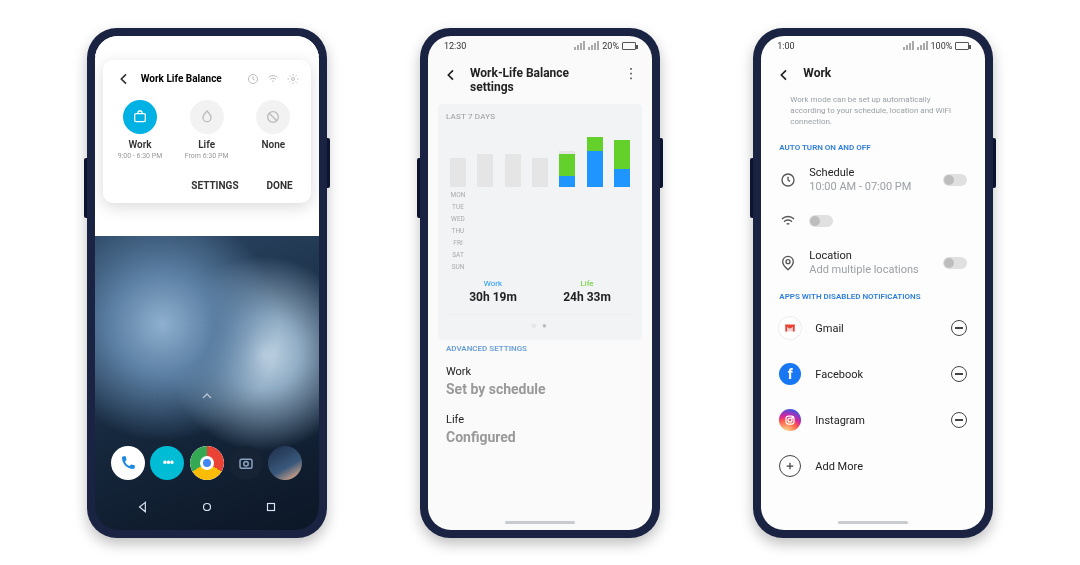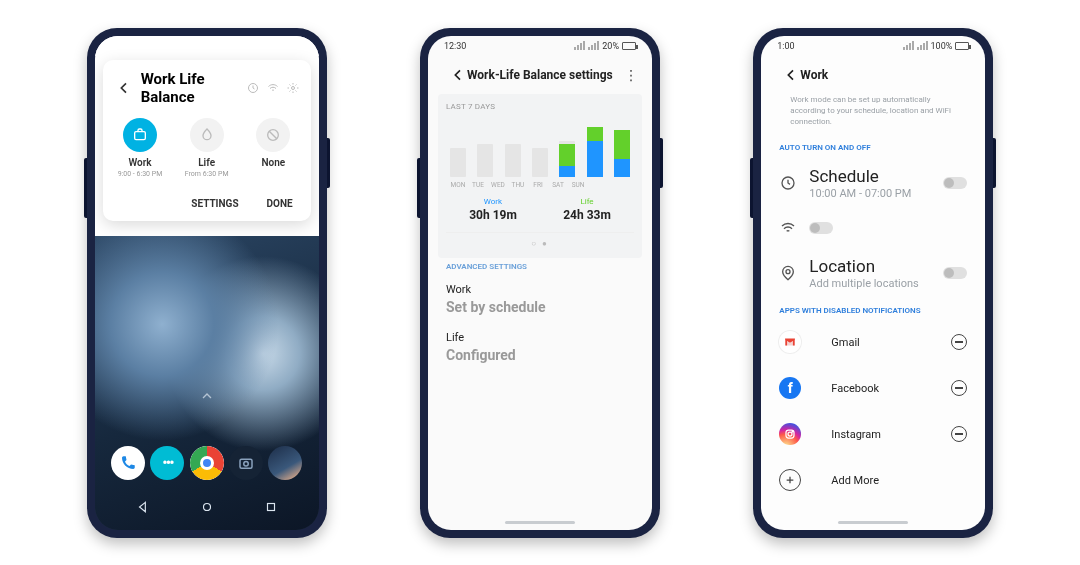--- a/index.html
+++ b/index.html
@@ -57,21 +57,21 @@
       radial-gradient(circle at 75% 40%, #c7d9e8 0, #90acc4 15%, transparent 40%),
       linear-gradient(160deg,#2c4765 0%, #16283d 55%, #0c1626 100%);
   }
   .card {
     background:#fff; border-radius:10px; margin:4px 8px 0;
     box-shadow: 0 4px 16px rgba(0,0,0,0.15);
     position:relative; z-index:2;
   }
   .card-header { display:flex; align-items:center; padding:10px 12px 6px;}
   .back-btn { width:18px; height:18px; display:flex; align-items:center; justify-content:center; color:#333;}
-  .card-title { font-weight:700; font-size:15px; margin-left:8px; flex:1;}
+  .card-title { font-weight:700; font-size:10px; margin-left:8px; flex:1;}
   .tiny-icons { display:flex; gap:8px; color:#bbb;}
   .tiny-icons svg { width:12px; height:12px;}
   .modes { display:flex; justify-content:space-around; padding:6px 4px 10px;}
   .mode { text-align:center; width:33%;}
   .mode-circle {
     width:34px; height:34px; border-radius:50%;
     display:flex; align-items:center; justify-content:center;
     margin:0 auto 5px;
     background:#f2f2f2; color:#bbb;
   }
@@ -84,21 +84,21 @@
     position:absolute; bottom:50px; left:0; right:0;
     display:flex; justify-content:space-around; padding:0 14px; z-index:3;
   }
   .app-icon { width:34px; height:34px; border-radius:50%; display:flex; align-items:center; justify-content:center;}
   .navbar {
     position:absolute; bottom:10px; left:0; right:0; height:26px;
     display:flex; justify-content:center; gap:50px; align-items:center; z-index:3; color:#dbe5ef;
   }
   
   .header {
-    display:flex; align-items:center; padding:10px 14px 6px; margin-left:7px;
+    display:flex; align-items:flex-start; padding:10px 14px 6px; gap:10px;
   }
   .header .title { font-weight:700; font-size:12px; flex:1; color:#222;}
   .label-caption { font-size:8px; letter-spacing:.2px; color:#999;}
   .chart {
     display:flex; align-items:flex-end; justify-content:space-between;
     height:58px; margin-top:8px; padding:0 2px;
   }
   .bar-col { width:20px; display:flex; flex-direction:column; justify-content:flex-end; align-items:center;}
   .seg { width:16px;}
   .seg.grey{background:#e5e5e5;border-radius:1px;}
@@ -116,27 +116,27 @@
   .adv-item .a2{font-size:14px; color:#999; margin-top:3px;font-weight:bold;}
   
   .desc-box { font-size:8px; color:#9aa0a6; padding:4px 29px 10px; line-height:1.4;}
   .blue-caption { font-size:8px; color:#2f7fdc; font-weight:600; padding:6px 18px 4px;}
   .row {
     display:flex; align-items:center; padding:10px 18px; gap:12px;
   }
   .row .ricon { width:18px; color:#555; flex-shrink:0; display:flex; justify-content:center;}
   .row .ricon svg{width:16px;height:16px;}
   .row .rtext { flex:1;}
-  .row .rtext .r1{font-size:17px; color:#222;}
+  .row .rtext .r1{font-size:11px; color:#222;}
   .row .rtext .r2{font-size:11px; color:#9aa0a6; margin-top:1px;}
   .toggle {
     width:24px; height:12px; border-radius:6px; background:#e0e0e0; position:relative;
   }
   .toggle::after{content:"";position:absolute;left:1px;top:1px;width:10px;height:10px;border-radius:50%;background:#bdbdbd;}
-  .app-row { display:flex; align-items:center; padding:12px 18px; gap:30px;}
+  .app-row { display:flex; align-items:center; padding:12px 18px; gap:14px;}
   .app-row .aicon{width:22px;height:22px;border-radius:50%;display:flex;align-items:center;justify-content:center;flex-shrink:0;}
   .app-row .aname{flex:1;font-size:11px;color:#222;}
   .remove{width:16px;height:16px;border:1.5px solid #444;border-radius:50%;position:relative;}
   .remove::after{content:"";position:absolute;left:3px;right:3px;top:50%;height:1.5px;margin-top:-.75px;background:#444;}
   .gesture-bar{position:absolute;bottom:6px;left:50%;transform:translateX(-50%);width:70px;height:3px;border-radius:2px;background:#c8ccd0;}
   .p2 .chart-block{background:#f2f3f4;border-radius:4px;margin:4px 10px 0;padding:8px 8px 4px;}
 </style>
 </head>
 <body>
 
@@ -308,21 +308,21 @@
           </div>
           <div class="bar-col">
             <div class="seg green" style="height: 14.2857px;"></div>
             <div class="seg blue" style="height: 35.7143px;"></div>
           </div>
           <div class="bar-col">
             <div class="seg green" style="height: 28.5714px;"></div>
             <div class="seg blue" style="height: 17.8571px;"></div>
           </div>
         </div>
-      <div style="display:flex;justify-content:flex-start;padding:0 2px;" id="wl-days">
+      <div style="display:flex;justify-content:center;padding:0 2px;flex-direction:column;" id="wl-days">
           <div class="day-lbl" style="width: 20px; text-align: center;">MON</div>
           <div class="day-lbl" style="width: 20px; text-align: center;">TUE</div>
           <div class="day-lbl" style="width: 20px; text-align: center;">WED</div>
           <div class="day-lbl" style="width: 20px; text-align: center;">THU</div>
           <div class="day-lbl" style="width: 20px; text-align: center;">FRI</div>
           <div class="day-lbl" style="width: 20px; text-align: center;">SAT</div>
           <div class="day-lbl" style="width: 20px; text-align: center;">SUN</div>
         </div>
 
       <div class="totals">

